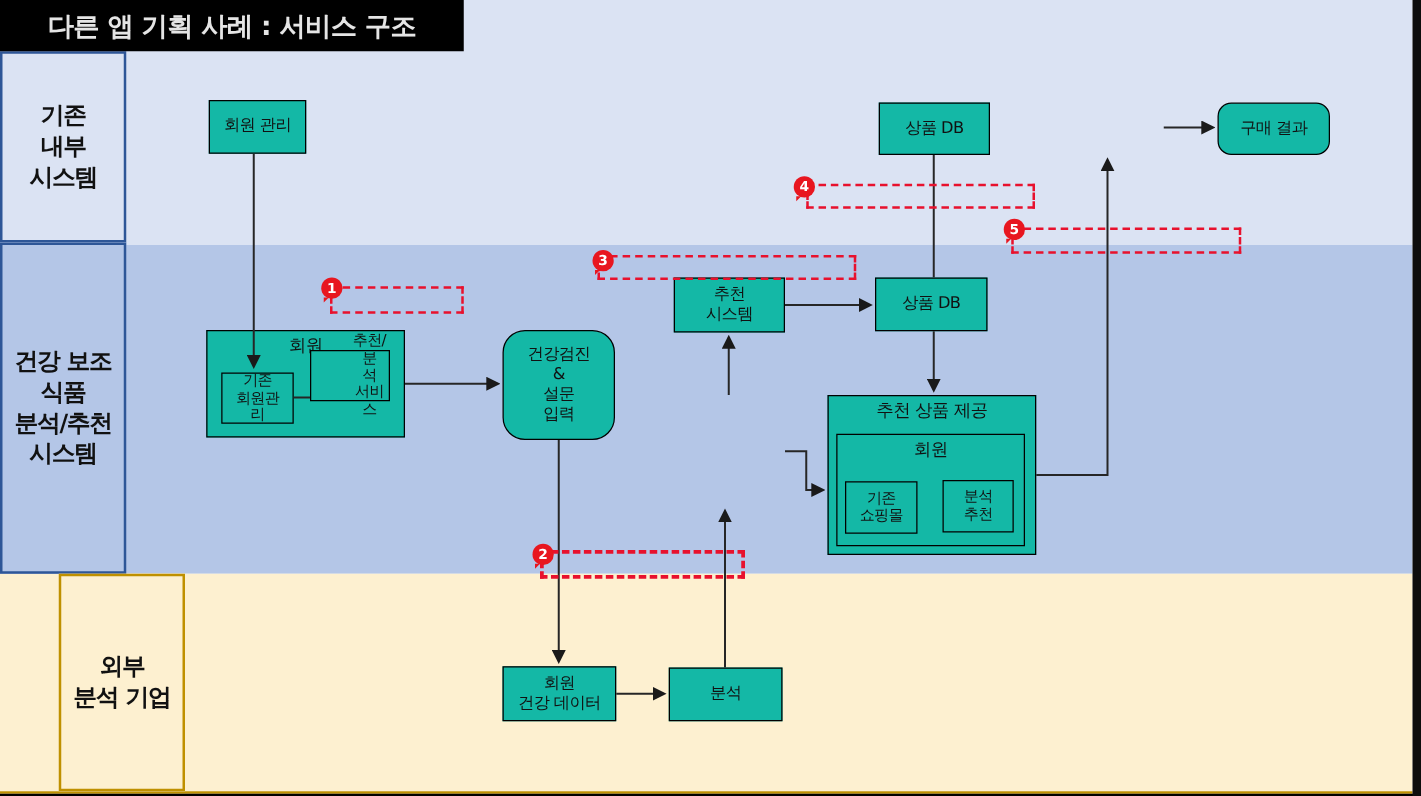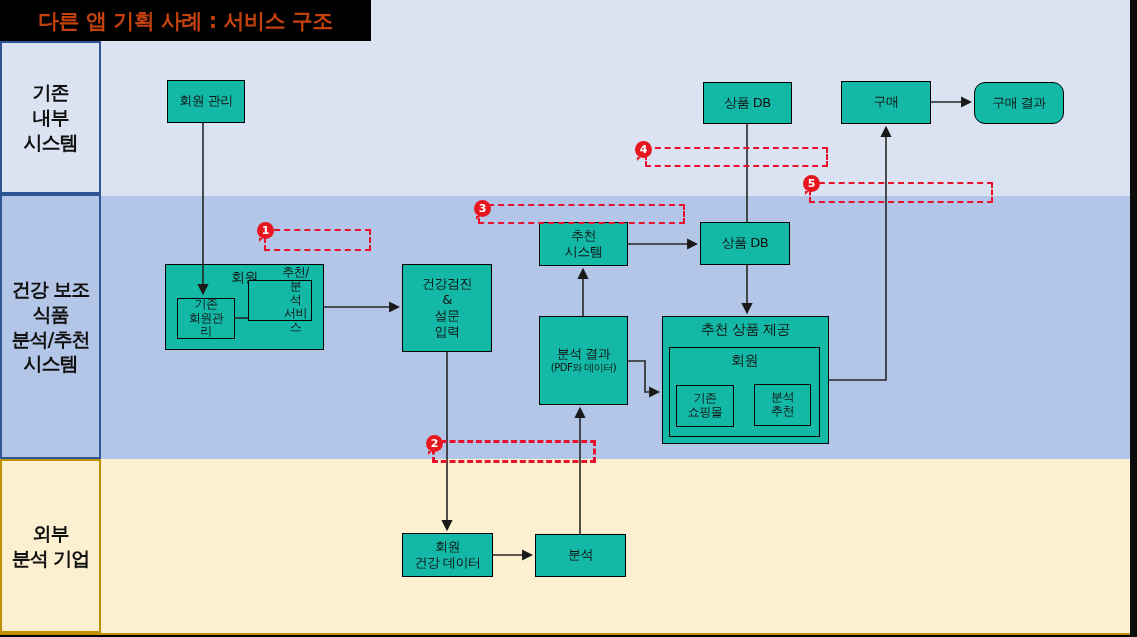--- a/index.html
+++ b/index.html
@@ -20,32 +20,32 @@
   .band{position:absolute;left:0;width:1130px;}
   .band1{top:0;height:196px;background:var(--lane-internal);}
   .band2{top:196px;height:263px;background:var(--lane-system);}
   .band3{top:459px;height:174px;background:var(--lane-external);}
   .bottom-gold{position:absolute;left:0;top:633px;width:1130px;height:2px;background:var(--lane-border-gold);}
   .bottom-black{position:absolute;left:0;top:635px;width:1137px;height:2px;background:#000;}
   .right-black{position:absolute;left:1130px;top:0;width:7px;height:637px;background:#0d0d0d;}
 
   .title-bar{
     position:absolute;left:0;top:0;width:371px;height:41px;background:var(--title-bg);
-    color:#c2410c;font-size:21px;font-weight:bold;display:flex;align-items:center;justify-content:center;
+    color:#e5e5e5;font-size:21px;font-weight:bold;display:flex;align-items:center;justify-content:center;
     z-index:7;letter-spacing:-0.5px;
   }
 
   .lane-label{
     position:absolute;left:0;width:101px;box-sizing:border-box;z-index:2;
     display:flex;align-items:center;justify-content:center;text-align:center;
     font-size:19px;font-weight:bold;line-height:1.3;white-space:pre-line;letter-spacing:-1px;
   }
   .lane-label.l1{top:41px;height:153px;background:var(--lane-internal);border:2px solid var(--lane-border-blue);}
   .lane-label.l2{top:194px;height:265px;background:var(--lane-system);border:2px solid var(--lane-border-blue);}
-  .lane-label.l3{top:459px;height:174px;background:var(--lane-external);border:2px solid var(--lane-border-gold);}
+  .lane-label.l3{top:459px;height:174px;background:var(--lane-external);border:2px solid var(--lane-border-gold);margin-left:47px;}
 
   .node{
     position:absolute;box-sizing:border-box;background:#14b8a6;border:1.5px solid #000;
     display:flex;align-items:center;justify-content:center;text-align:center;
     font-size:13px;line-height:1.25;white-space:pre-line;z-index:4;letter-spacing:-0.5px;
   }
   .node.group{z-index:2;align-items:flex-start;padding-top:4px;font-size:14px;}
   .node.group2{z-index:3;align-items:flex-start;padding-top:4px;font-size:14px;}
   .node.small{font-size:12px;line-height:1.15;z-index:4;}
   .node .sub{font-size:10px;letter-spacing:-0.5px;}
@@ -88,39 +88,34 @@
 시스템</div>
   <div class="lane-label l3">외부
 분석 기업</div>
 
   <div class="node group" style="left:165px;top:264px;width:159px;height:86px;">회원</div>
   <div class="node group" style="left:662px;top:316px;width:167px;height:128px;">추천 상품 제공</div>
   <div class="node group2" style="left:669px;top:347px;width:151px;height:90px;">회원</div>
 
   <div class="node" style="left:167px;top:80px;width:78px;height:43px;">회원 관리</div>
   <div class="node" style="left:703px;top:82px;width:89px;height:42px;">상품 DB</div>
-  <div class="node" style="left:841px;top:81px;width:90px;height:43px;">구매</div>
   <div class="node" style="left:974px;top:82px;width:90px;height:42px;border-radius:11px;">구매 결과</div>
 
   <div class="node small" style="left:177px;top:298px;width:58px;height:41px;">기존
 회원관
 리</div>
   <div class="node small" style="left:248px;top:280px;width:64px;height:41px;padding-left:31px;">추천/분
 석
 서비스</div>
-  <div class="node" style="left:402px;top:264px;width:90px;height:88px;">건강검진
+  <div class="node" style="left:402px;top:264px;width:90px;height:88px;border-radius:18px;">건강검진
 &amp;
 설문
 입력</div>
   <div class="node" style="left:539px;top:222px;width:89px;height:44px;">추천
 시스템</div>
-  <div class="node stacked" style="left:539px;top:316px;width:89px;height:89px;">
-    <span>분석 결과</span>
-    <span class="sub">(PDF와 데이터)</span>
-  </div>
   <div class="node" style="left:700px;top:222px;width:90px;height:43px;">상품 DB</div>
   <div class="node small" style="left:676px;top:385px;width:58px;height:42px;">기존
 쇼핑몰</div>
   <div class="node small" style="left:754px;top:384px;width:57px;height:42px;">분석
 추천</div>
 
   <div class="node" style="left:402px;top:533px;width:91px;height:44px;">회원
 건강 데이터</div>
   <div class="node" style="left:535px;top:534px;width:91px;height:43px;">분석</div>
 

